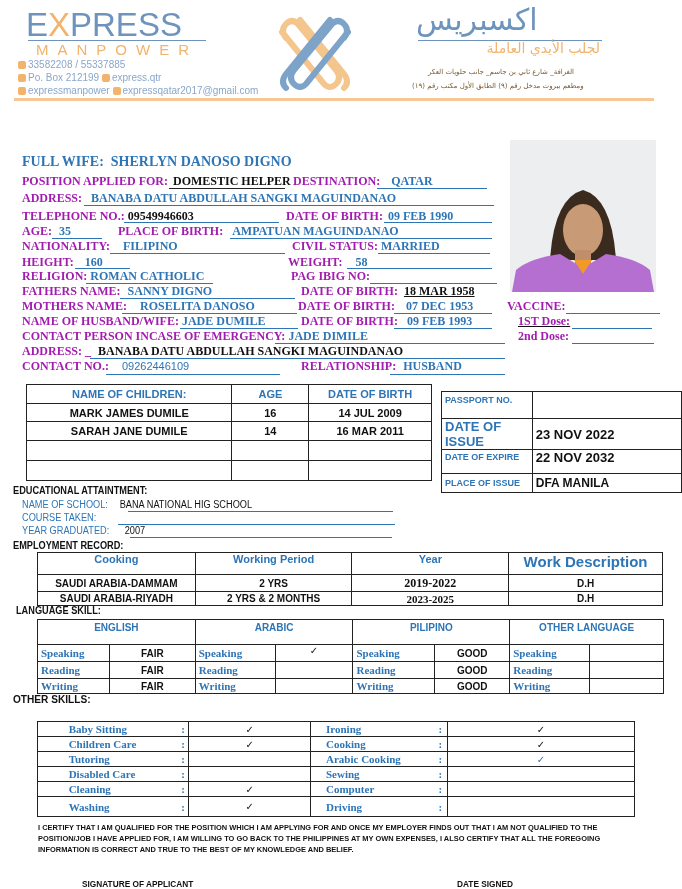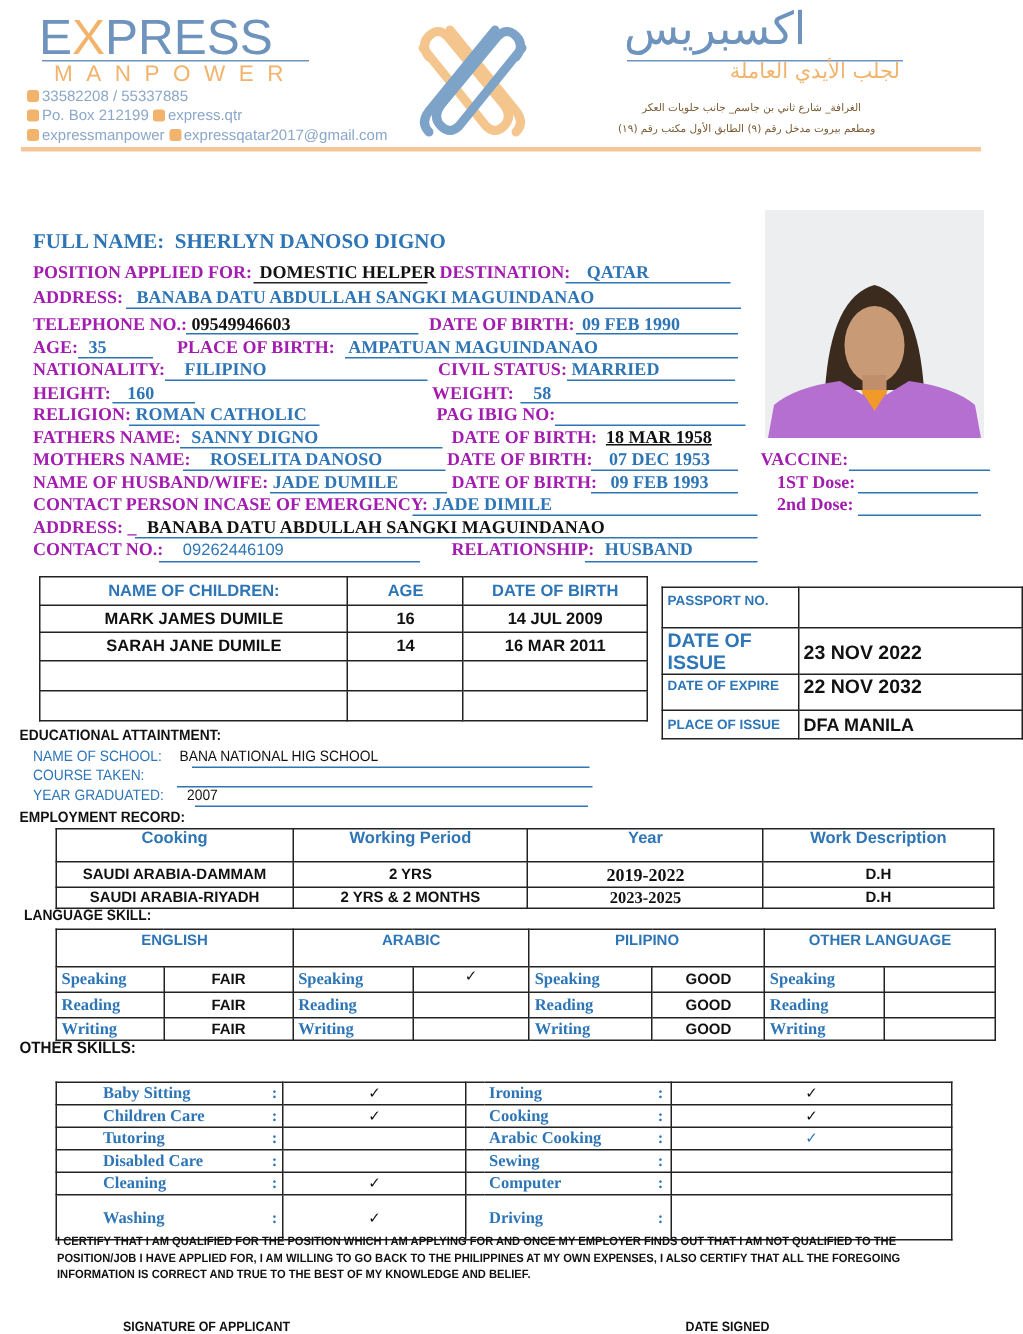--- a/index.html
+++ b/index.html
@@ -71,21 +71,21 @@
     <rect width="146" height="152" fill="#eceef0"></rect>
     <path d="M40 120 Q44 58 73 50 Q102 58 106 120 Z" fill="#3b2a1e"></path>
     <ellipse cx="73" cy="90" rx="20" ry="26" fill="#c99a76"></ellipse>
     <rect x="65" y="110" width="16" height="14" fill="#c08e6b"></rect>
     <path d="M2 152 L6 130 Q20 118 50 114 L73 128 L96 114 Q126 118 140 130 L144 152 Z" fill="#b46fd0"></path>
     <path d="M64 120 L73 134 L82 120 Z" fill="#f19a2a"></path>
   </svg>
 </div>
 
 <div class="pl" style="left:22px; top:155px; font-size:14px; color:#2e75b6;">
-  <span>FULL NAME:</span>&nbsp;
+  <span>FULL WIFE:</span>&nbsp;
   <span>SHERLYN DANOSO DIGNO</span>
 </div>
 
 <div class="pl" style="left:22px; top:174px;">
   <span class="lbl">POSITION APPLIED FOR:</span>
   <span class="val-dark" style="margin-left:2px;">DOMESTIC HELPER</span>
 </div>
 <div class="ulk" style="left:169px; top:188px; width:116px;"></div>
 <div class="pl" style="left:293px; top:174px;">
   <span class="lbl">DESTINATION:</span>
@@ -206,21 +206,21 @@
 <div class="pl" style="left:301px; top:359px;">
   <span class="lbl">RELATIONSHIP:</span>
   <span class="val-blue" style="margin-left:4px;">HUSBAND</span>
 </div>
 <div class="ul" style="left:390px; top:374px; width:115px;"></div>
 
 <div class="pl" style="left:507px; top:299px;">
   <span class="lbl">VACCINE:</span>
 </div>
 <div class="ul" style="left:566px; top:313px; width:94px;"></div>
-<div class="pl" style="left:518px; top:314px;">
+<div class="pl" style="left:518px; top:314px;text-decoration:underline;">
   <span class="lbl">1ST Dose:</span>
 </div>
 <div class="ul" style="left:572px; top:328px; width:80px;"></div>
 <div class="pl" style="left:518px; top:329px;">
   <span class="lbl">2nd Dose:</span>
 </div>
 <div class="ul" style="left:572px; top:343px; width:82px;"></div>
 
 <table style="left:26px; top:384px; width:406px;">
   <colgroup>
@@ -305,21 +305,21 @@
       <col style="width:158px">
       <col style="width:157px">
       <col style="width:157px">
       <col style="width:154px">
     </colgroup>
   <tbody>
       <tr style="height:22px;">
     <th class="narrow" style="font-size:11px; vertical-align:top;">Cooking</th>
     <th class="narrow" style="font-size:11px; vertical-align:top;">Working Period</th>
     <th class="narrow" style="font-size:11px; vertical-align:top;">Year</th>
-    <th class="narrow" style="font-size:11px; vertical-align:top;">Work Description</th>
+    <th class="narrow" style="font-size:15px; vertical-align:top;">Work Description</th>
   </tr>
   <tr style="height:17px;">
     <td class="narrow" style="font-size:10px;">SAUDI ARABIA-DAMMAM</td>
     <td class="narrow" style="font-size:10px;">2 YRS</td>
     <td style="font-size:12px;">2019-2022</td>
     <td class="narrow" style="font-size:10px;">D.H</td>
   </tr>
   <tr style="height:14px;">
     <td class="narrow" style="font-size:10px;">SAUDI ARABIA-RIYADH</td>
     <td class="narrow" style="font-size:10px;">2 YRS &amp; 2 MONTHS</td>
@@ -437,21 +437,21 @@
   <tr style="height:15px;">
     <td style="border-right:none;"></td>
     <td class="lt" style="border-left:none; border-right:none;">Cleaning</td>
     <td style="border-left:none; color:#2e75b6;">:</td>
     <td style="font-weight:normal; font-size:10px;">✓</td>
     <td style="border-right:none;"></td>
     <td class="lt" style="border-left:none; border-right:none;">Computer</td>
     <td style="border-left:none; color:#2e75b6;">:</td>
     <td></td>
   </tr>
-  <tr style="height:30px;">
+  <tr style="height:20px;">
     <td style="border-right:none;"></td>
     <td class="lt" style="border-left:none; border-right:none;">Washing</td>
     <td style="border-left:none; color:#2e75b6;">:</td>
     <td style="font-weight:normal; font-size:10px;">✓</td>
     <td style="border-right:none;"></td>
     <td class="lt" style="border-left:none; border-right:none;">Driving</td>
     <td style="border-left:none; color:#2e75b6;">:</td>
     <td></td>
   </tr>
 </tbody>

